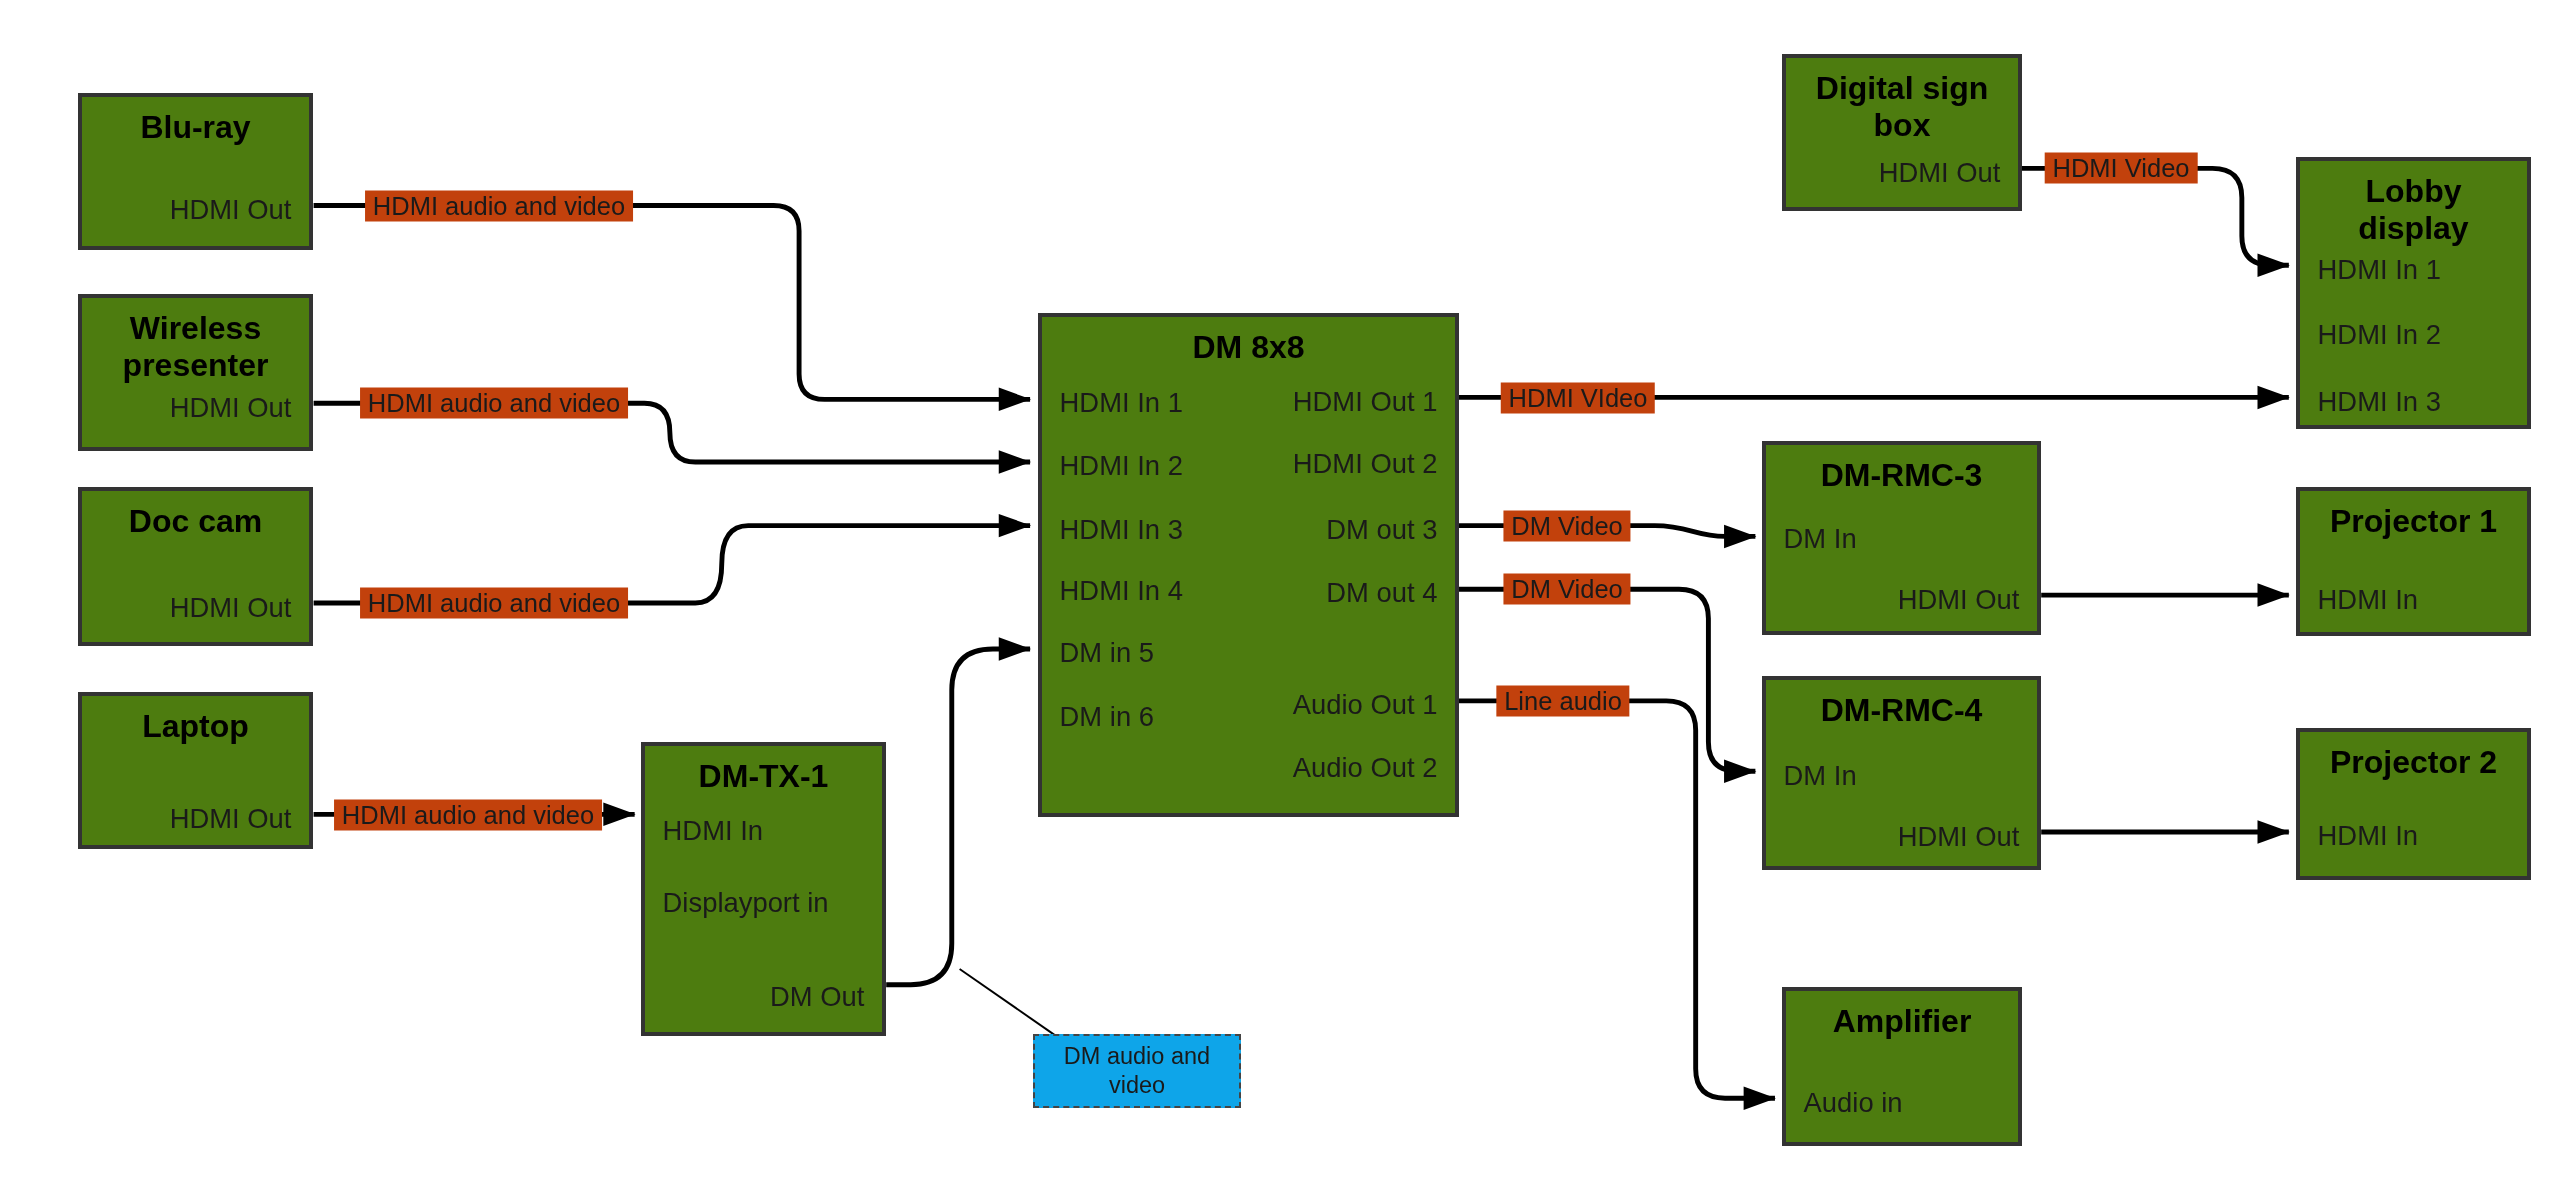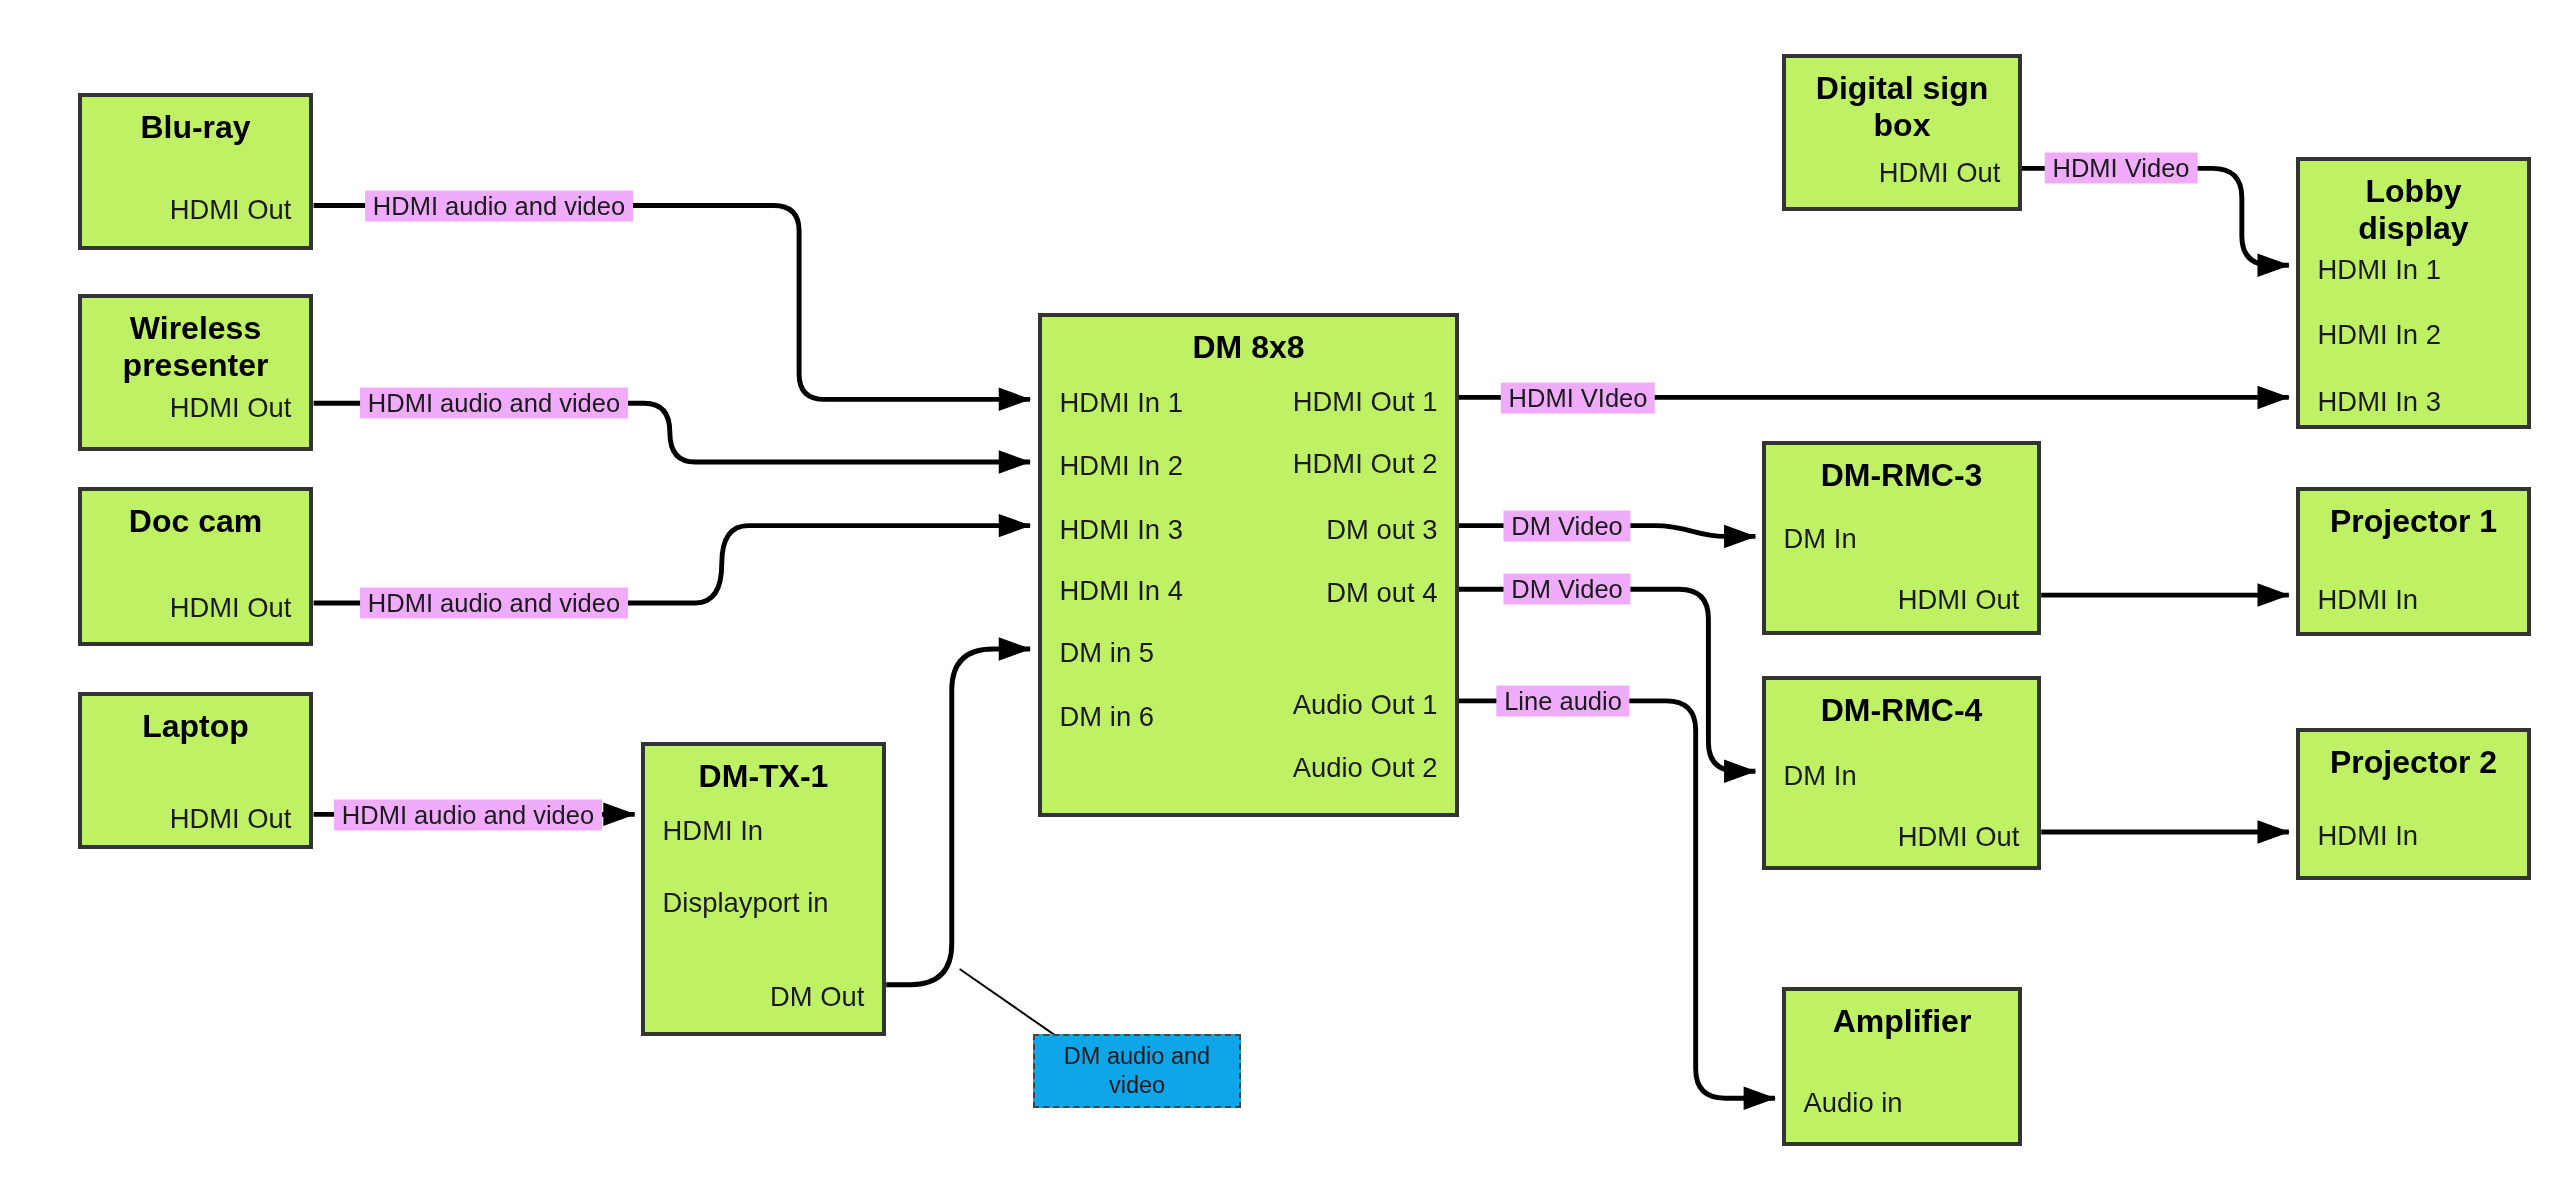--- a/index.html
+++ b/index.html
@@ -3,38 +3,38 @@
 <meta charset="utf-8">
 <style>
   html,body{margin:0;padding:0;}
   body{
     width:2576px;height:1201px;background:#ffffff;position:relative;
     font-family:"Liberation Sans", sans-serif;overflow:hidden;
   }
   #stage{position:absolute;left:0;top:0;width:2576px;height:1201px;}
   svg.wires{position:absolute;left:0;top:0;z-index:1;}
   .node{
-    position:absolute;background:#bef264;border:4.9px solid #333333;
+    position:absolute;background:#4d7c0f;border:4.9px solid #333333;
     box-sizing:border-box;z-index:2;
   }
   .title{
     position:absolute;top:11.7px;left:0;right:0;margin:0 auto;
     text-align:center;font-weight:bold;font-size:32px;line-height:37px;color:#000000;
   }
   .title.narrow{width:186px;}
   .title.xnarrow{width:147px;}
   .port{
     position:absolute;height:31px;line-height:31px;font-size:27.4px;color:#1a1a1a;
     white-space:nowrap;
   }
   .port.pl{left:17.6px;text-align:left;}
   .port.pr{right:17.6px;text-align:right;}
   .edge-label{
     position:absolute;z-index:3;transform:translate(-50%,-50%);
-    background:#f0abfc;padding:1px 7.8px;font-size:25.5px;color:#1a1a1a;white-space:nowrap;
+    background:#c2410c;padding:1px 7.8px;font-size:25.5px;color:#1a1a1a;white-space:nowrap;
   }
   .callout{
     position:absolute;z-index:3;border:2px dashed #444444;background:#0ea5e9;
     box-sizing:border-box;text-align:center;font-size:23.5px;line-height:29px;color:#1a1a1a;
     display:flex;align-items:center;justify-content:center;padding:3.9px 9.8px;
   }
 </style>
 </head>
 <body>
 

